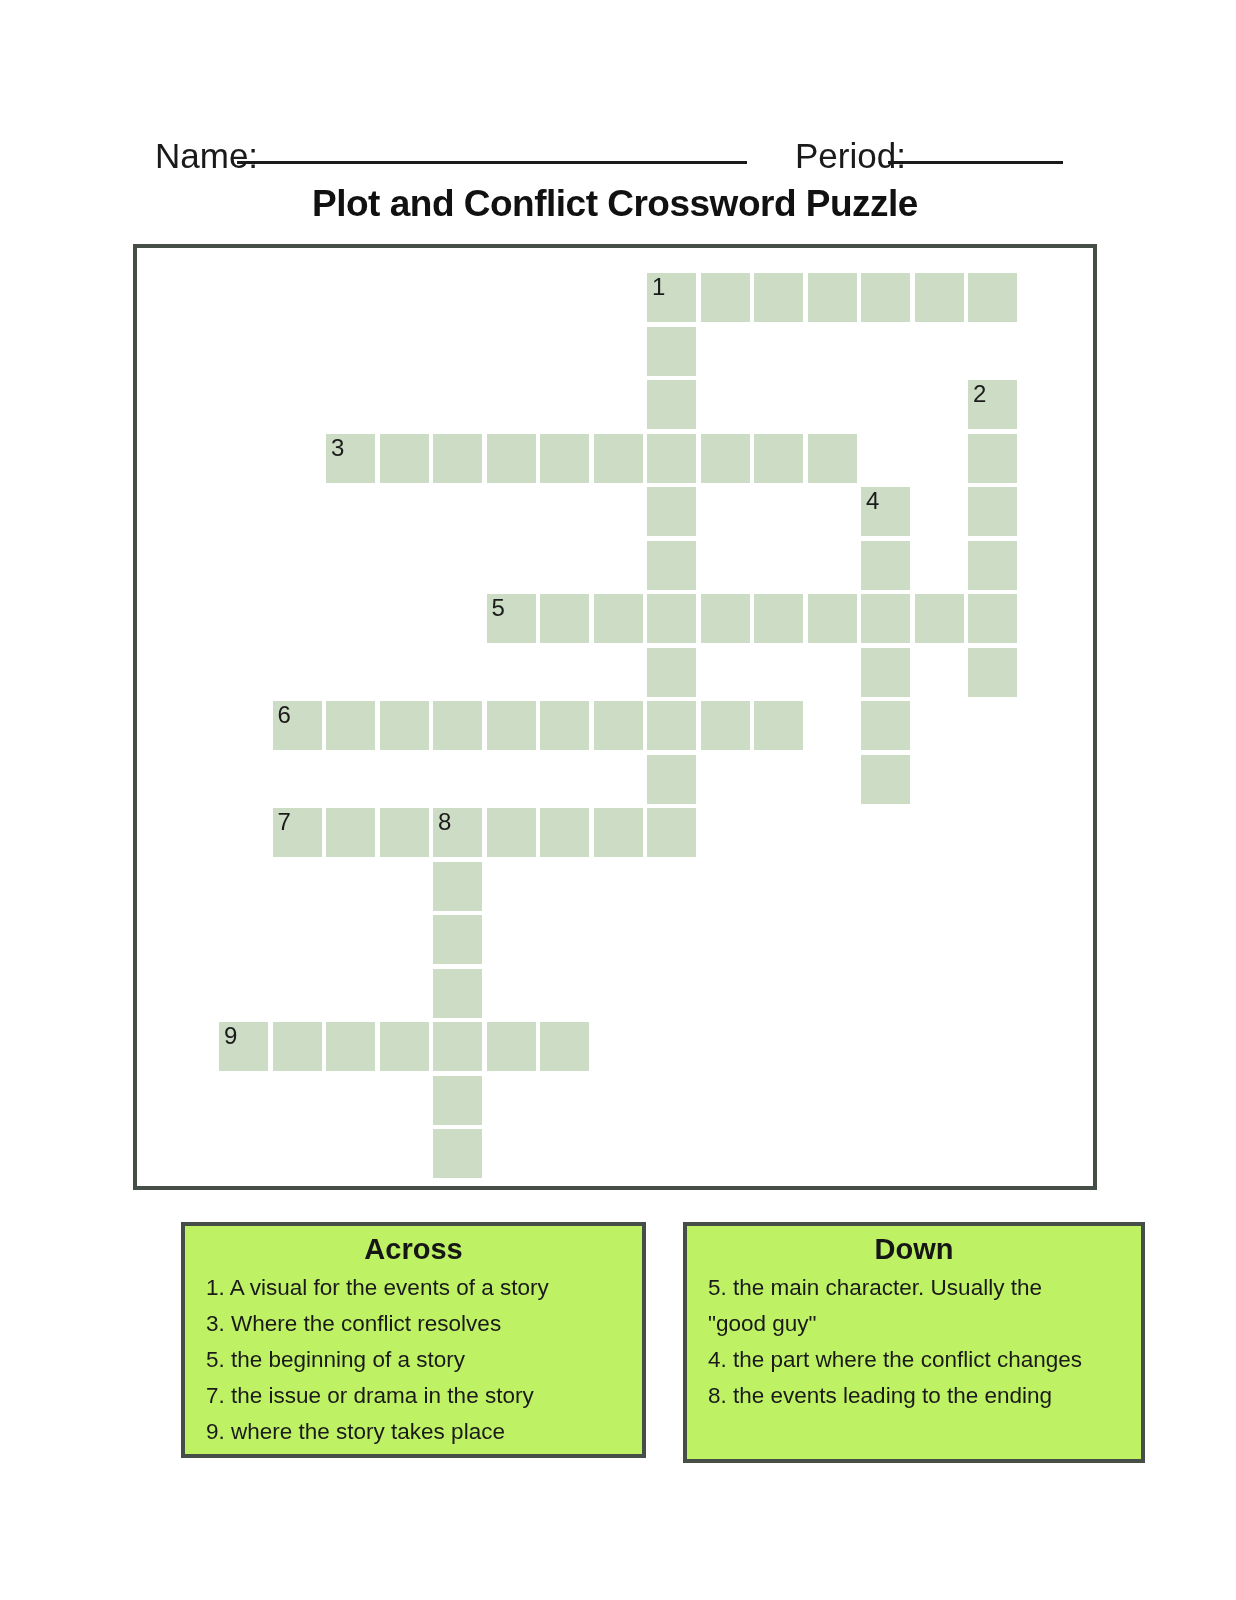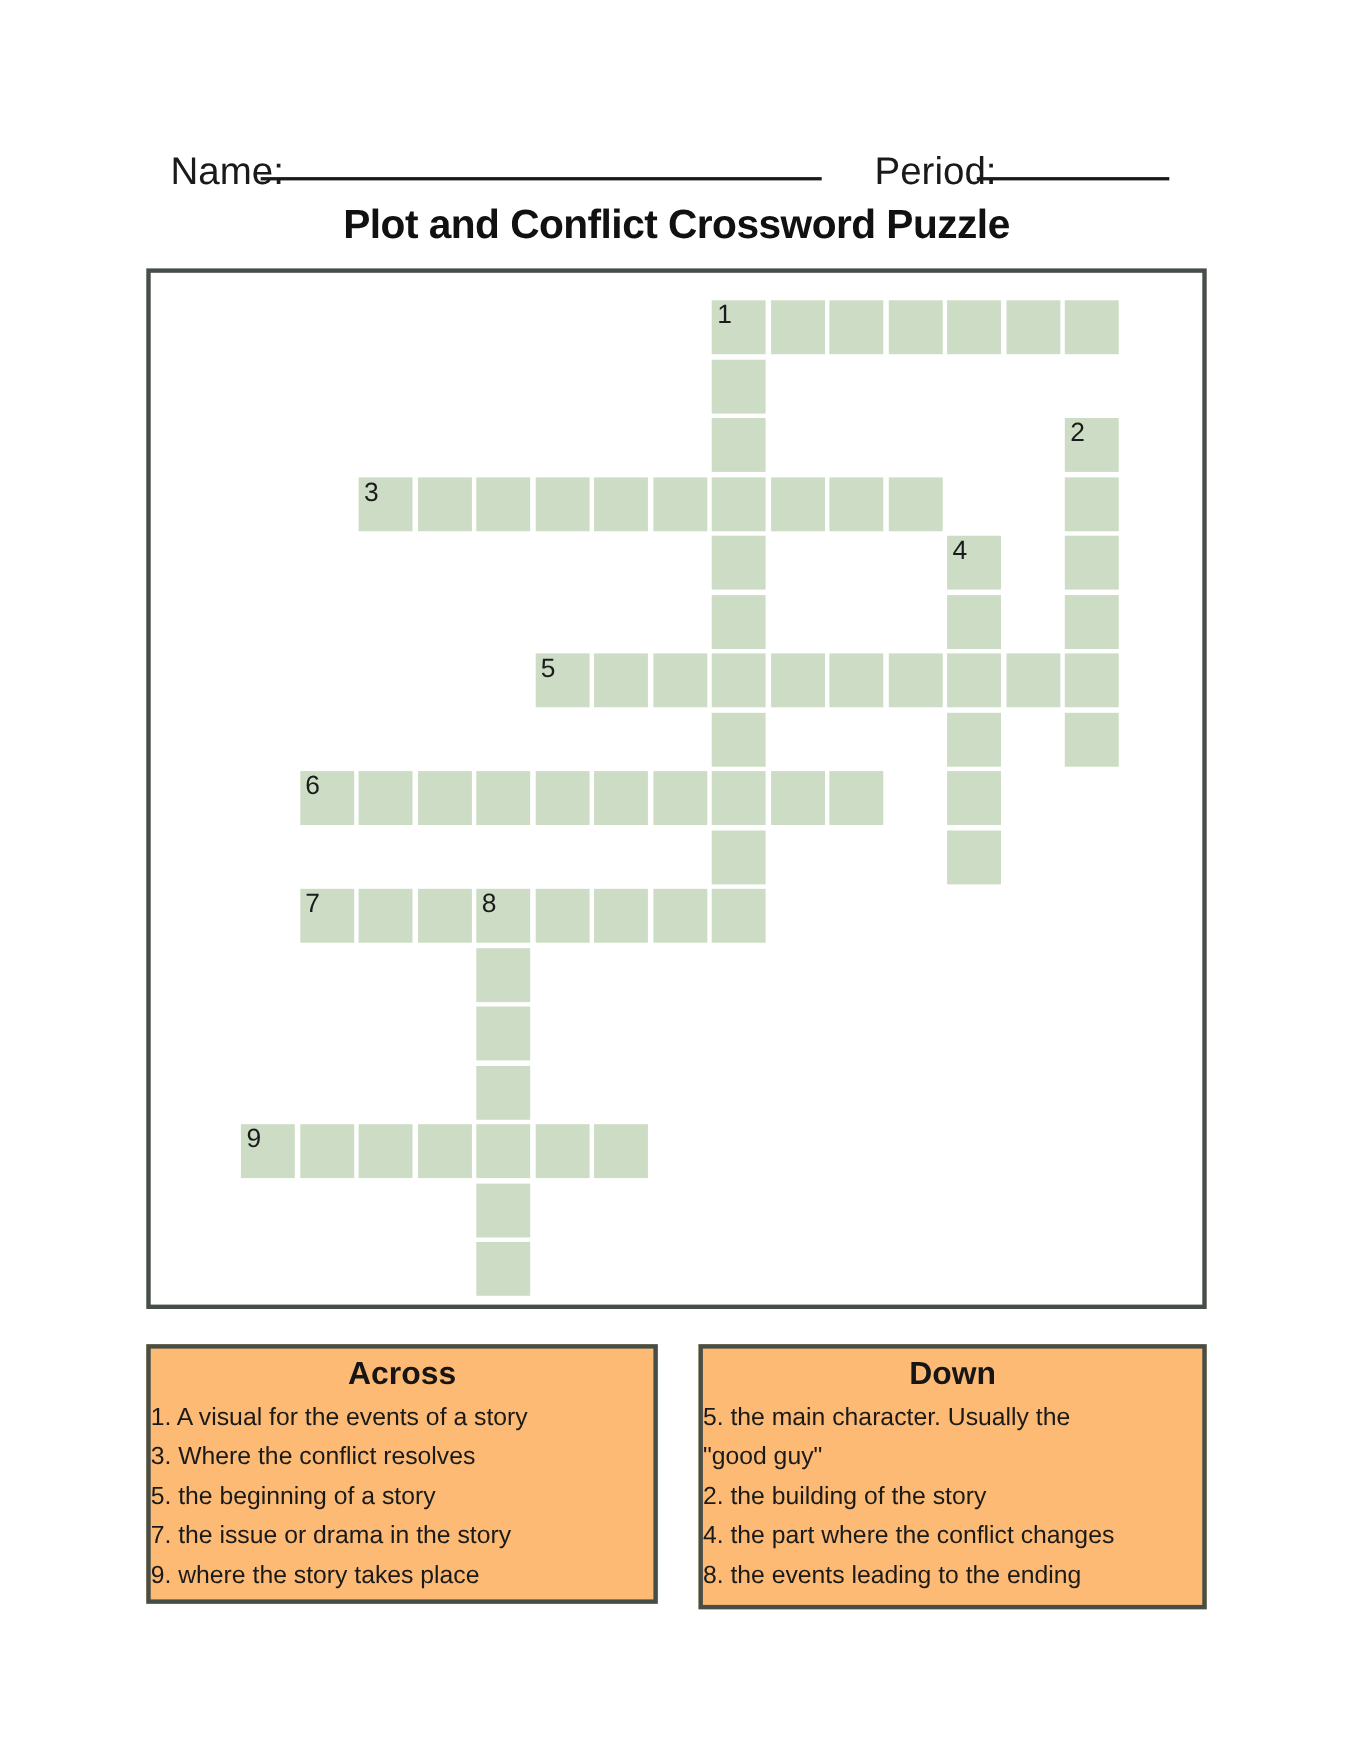--- a/index.html
+++ b/index.html
@@ -16,25 +16,25 @@
   #title{position:absolute;left:133px;top:183px;width:964px;text-align:center;
          font-size:37px;font-weight:700;color:#111;letter-spacing:-0.5px;}
 
   
   #grid-box{position:absolute;left:133px;top:244px;width:964px;height:946px;
             box-sizing:border-box;border:4px solid var(--frame,#454e47);background:#fff;}
   .cell{position:absolute;width:49px;height:49px;background:var(--cell,#cddcc4);}
   .num{position:absolute;top:1px;left:5px;font-size:24px;line-height:26px;color:#1b1b1b;}
 
   
-  .clue-box{position:absolute;box-sizing:border-box;border:4px solid var(--frame,#454e47);background:#fdba74;}
+  .clue-box{position:absolute;box-sizing:border-box;border:4px solid var(--frame,#454e47);background:#bef264;margin-left:48px;}
   #across-box{left:133px;top:1222px;width:465px;height:236px;}
   #down-box{left:635px;top:1222px;width:462px;height:241px;}
   .clue-title{margin-top:6px;text-align:center;font-size:29px;font-weight:700;color:#161616;line-height:34px;}
-  .clue-list{margin-top:4px;}
+  .clue-list{margin-top:4px;padding-left:21px;}
   .clue-line{font-size:22.5px;line-height:36px;color:#1a1a1a;white-space:nowrap;}
 </style>
 </head>
 <body>
 
 <div id="page">
 
   <span id="name-label" class="hdr-label">Name:</span>
   <div id="name-blank" class="blank"></div>
 
@@ -159,23 +159,20 @@
   </div>
 
   <div id="down-box" class="clue-box">
     <div class="clue-title">Down</div>
     <div class="clue-list">
         <div class="clue-item">
           <div class="clue-line">5. the main character. Usually the</div>
           <div class="clue-line">"good guy"</div>
         </div>
         <div class="clue-item">
-          <div class="clue-line">2. the building of the story</div>
-        </div>
-        <div class="clue-item">
           <div class="clue-line">4. the part where the conflict changes</div>
         </div>
         <div class="clue-item">
           <div class="clue-line">8. the events leading to the ending</div>
         </div>
       </div>
   </div>
 
 </div>
 

